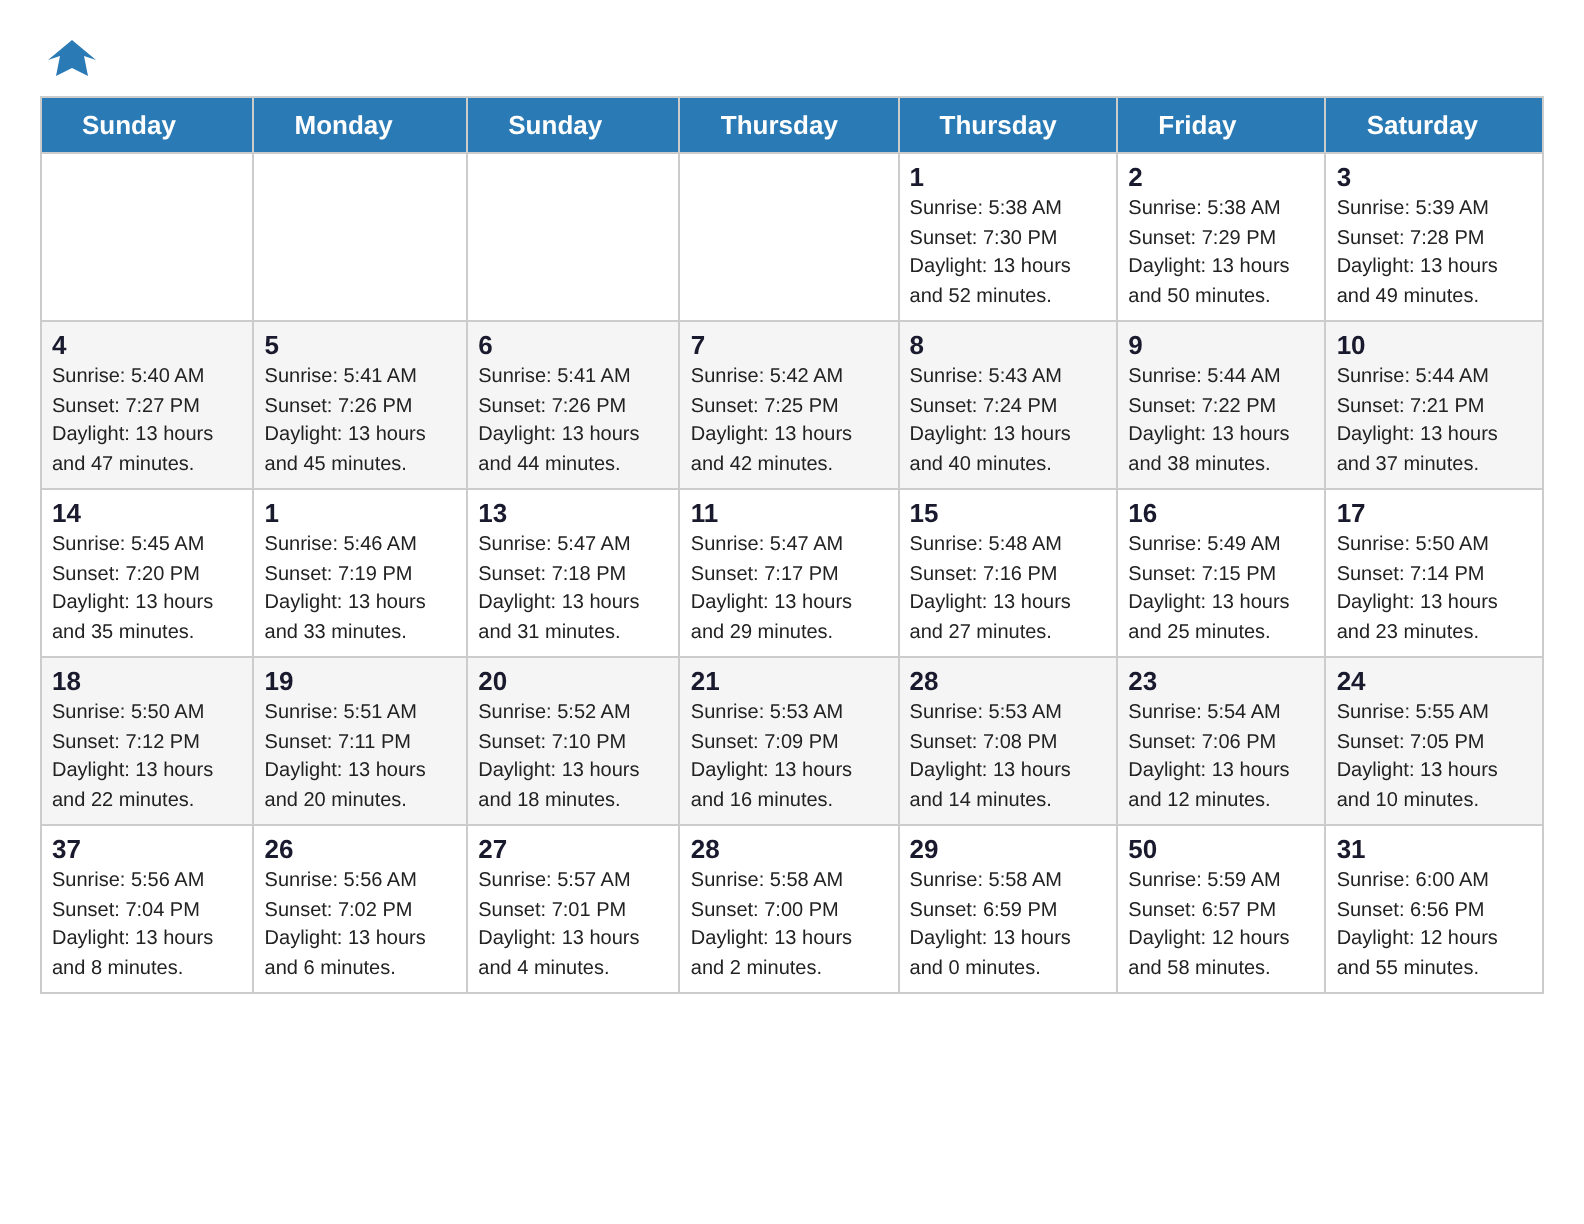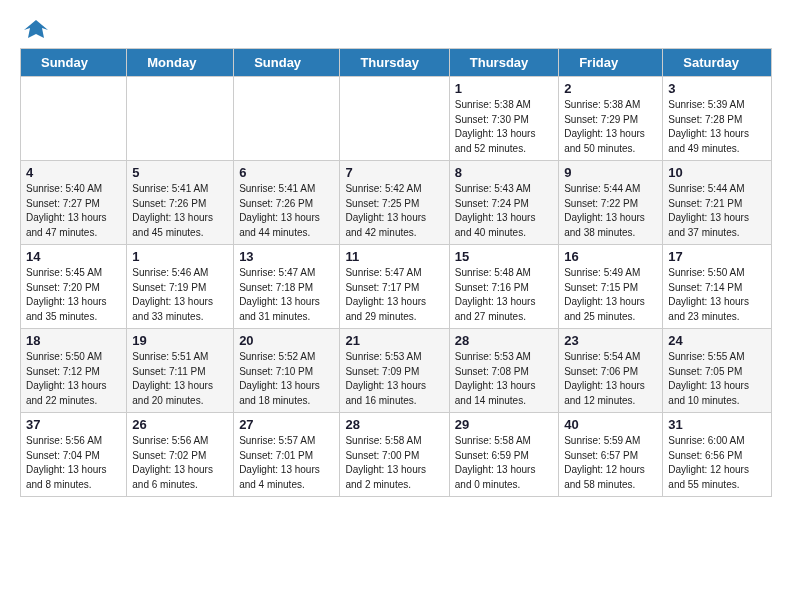--- a/index.html
+++ b/index.html
@@ -241,21 +241,21 @@
         </td>
         <td>
           <span class="day-num">28</span>
           <div class="day-info">Sunrise: 5:58 AM<br>Sunset: 7:00 PM<br>Daylight: 13 hours<br>and 2 minutes.</div>
         </td>
         <td>
           <span class="day-num">29</span>
           <div class="day-info">Sunrise: 5:58 AM<br>Sunset: 6:59 PM<br>Daylight: 13 hours<br>and 0 minutes.</div>
         </td>
         <td>
-          <span class="day-num">40</span>
+          <span class="day-num">50</span>
           <div class="day-info">Sunrise: 5:59 AM<br>Sunset: 6:57 PM<br>Daylight: 12 hours<br>and 58 minutes.</div>
         </td>
         <td>
           <span class="day-num">31</span>
           <div class="day-info">Sunrise: 6:00 AM<br>Sunset: 6:56 PM<br>Daylight: 12 hours<br>and 55 minutes.</div>
         </td>
       </tr>
     </tbody>
 </table>
 

